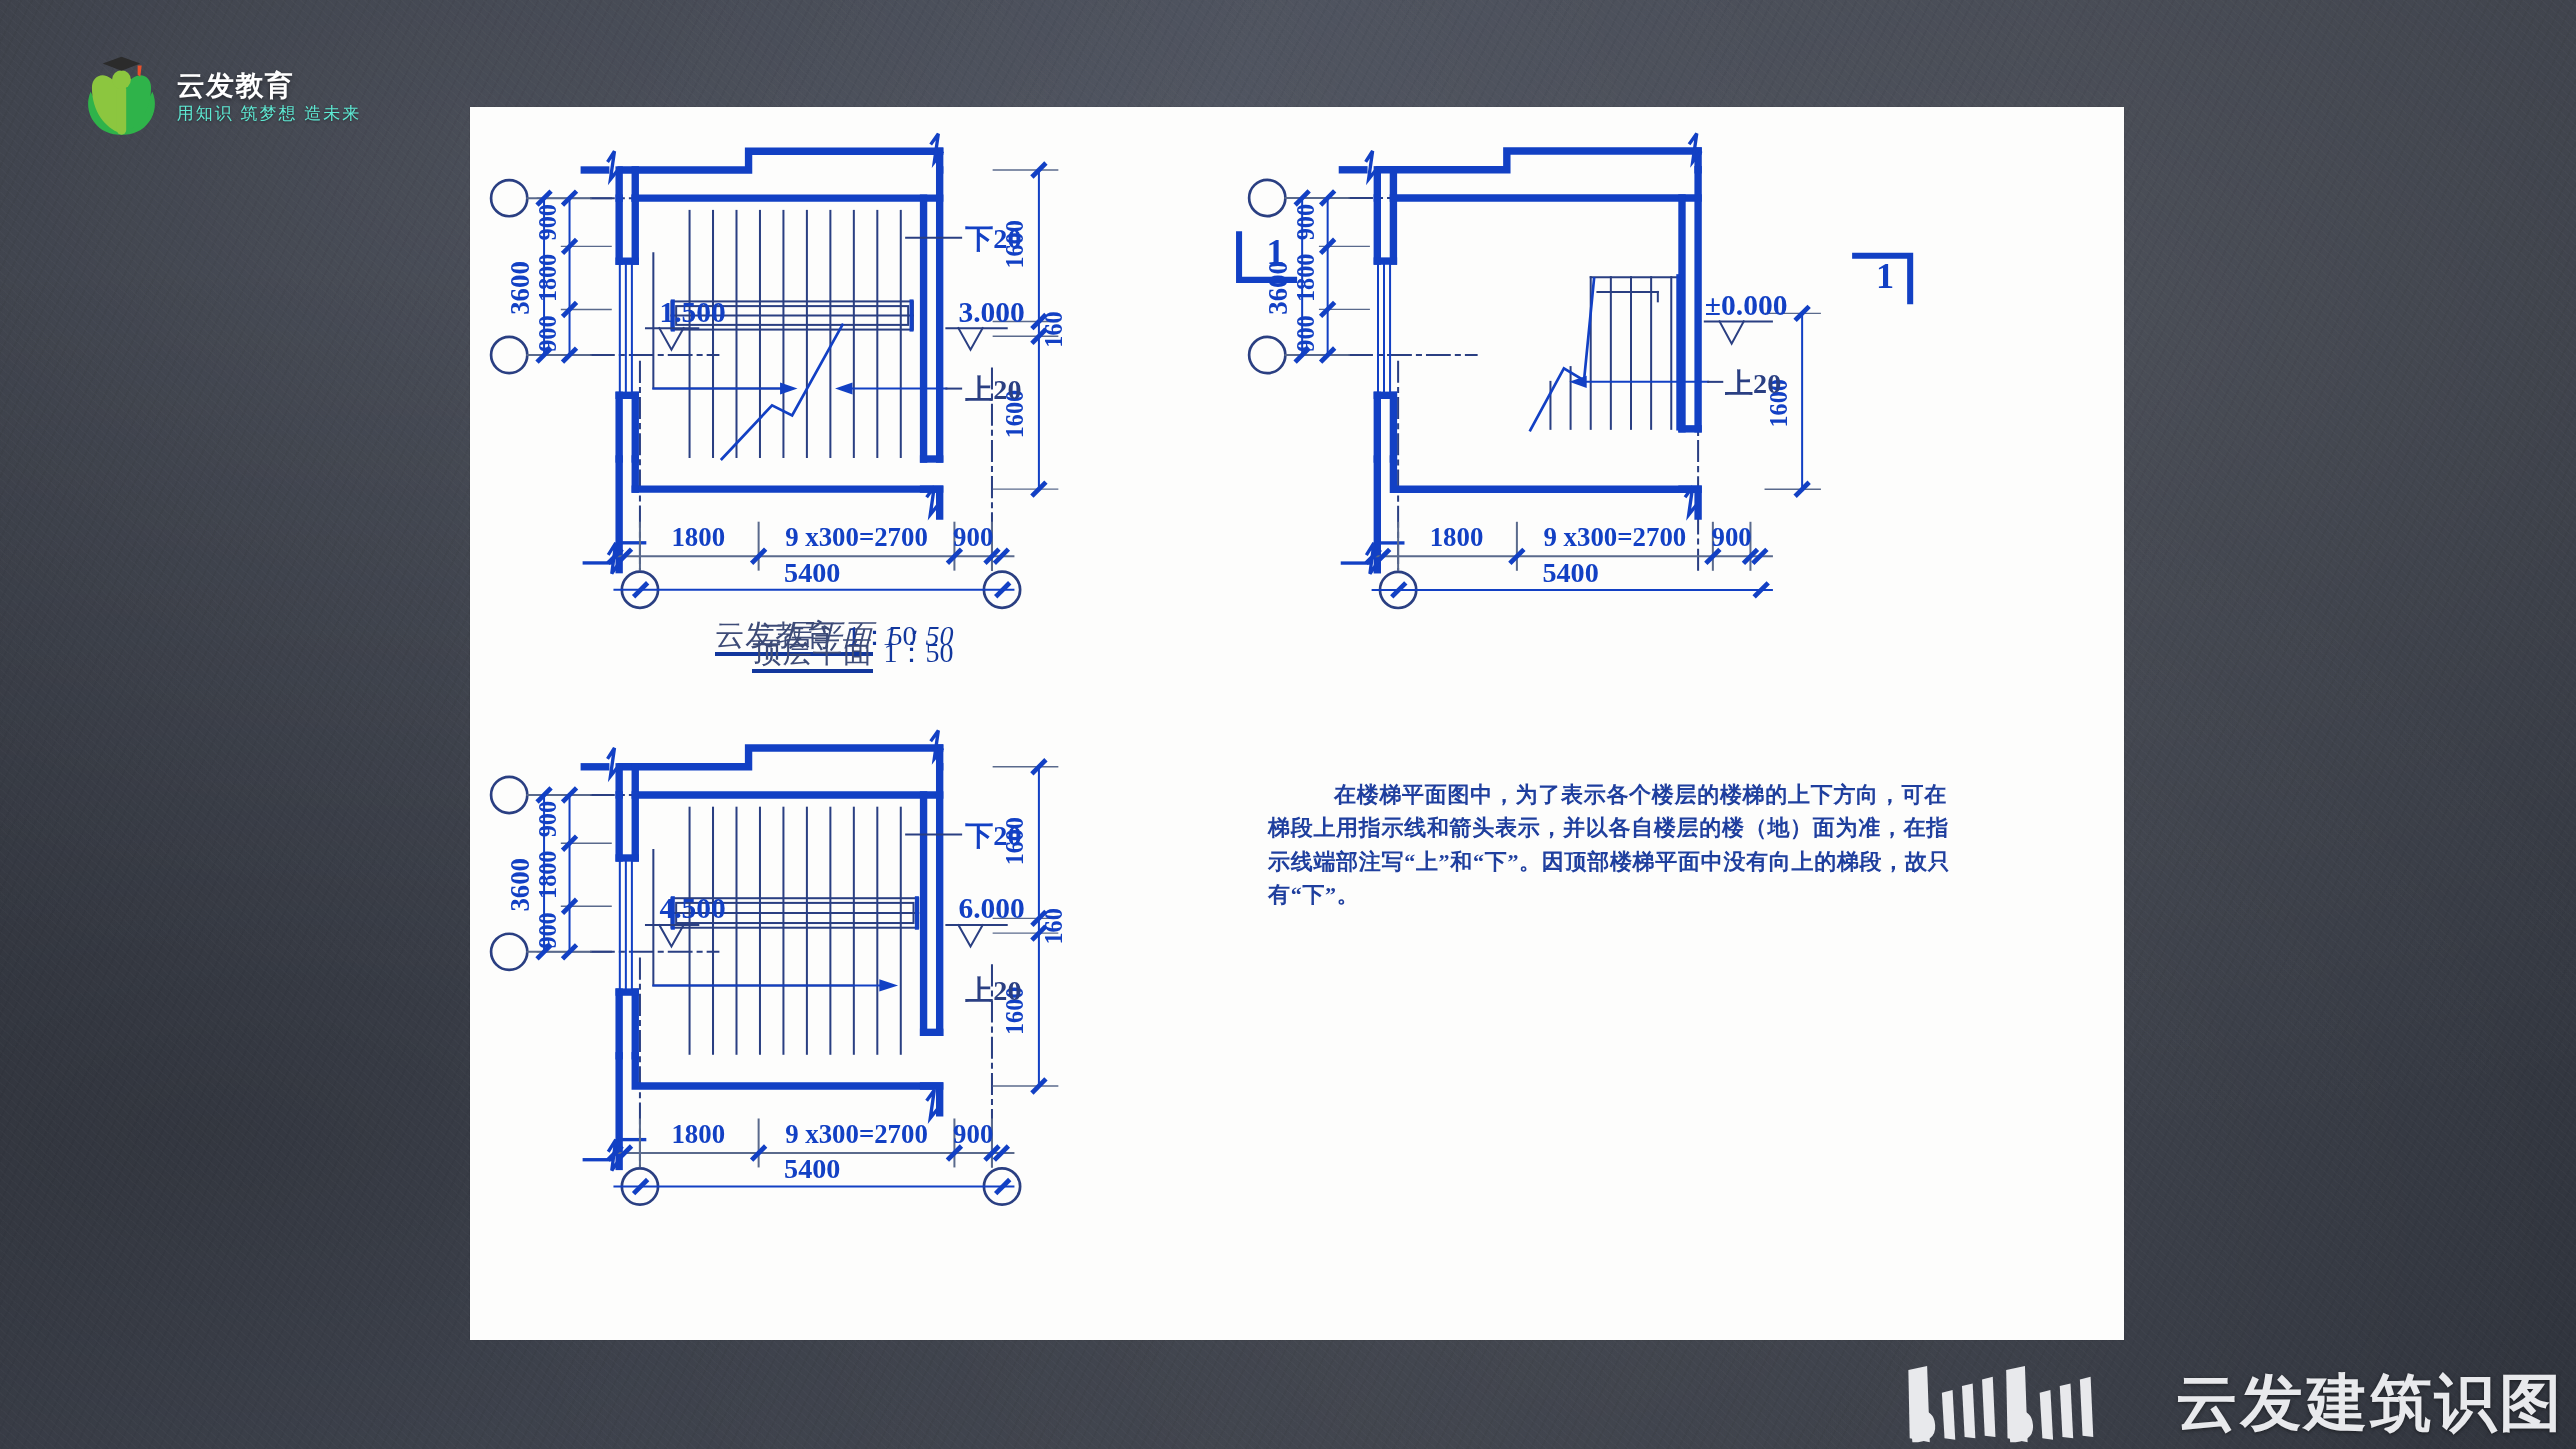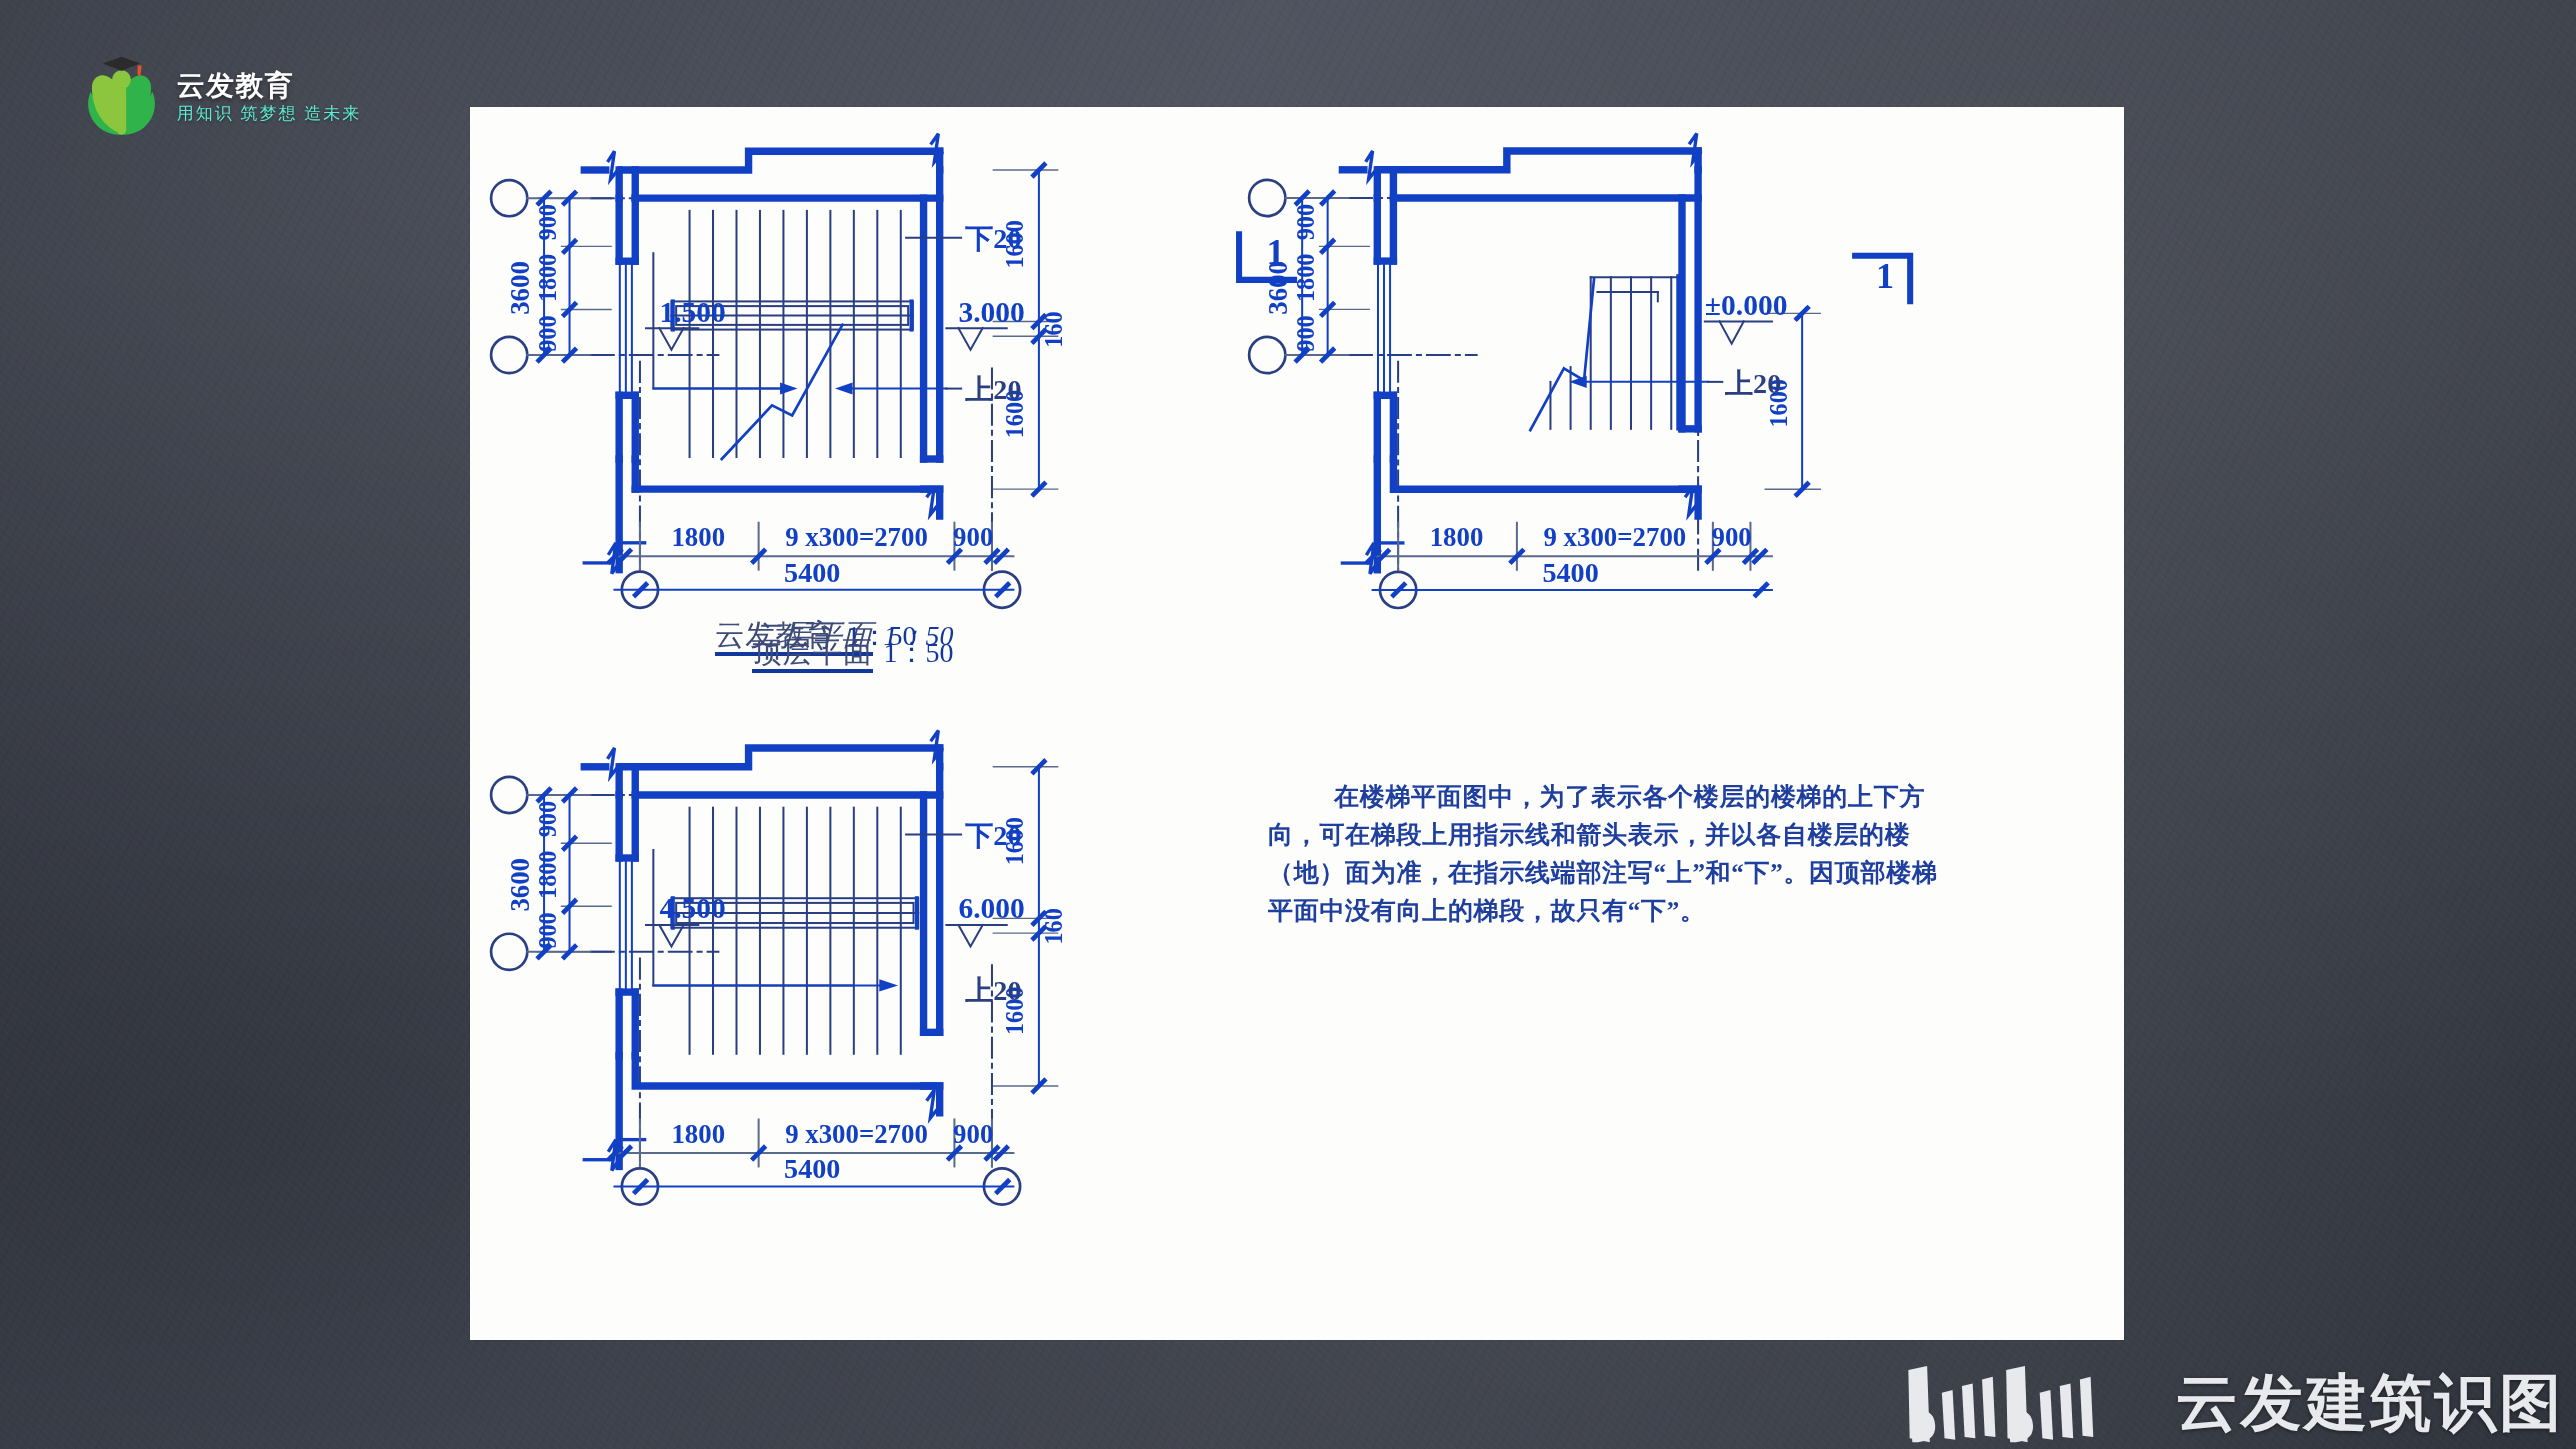--- a/index.html
+++ b/index.html
@@ -71,21 +71,21 @@
   }
   #cap-2f   { left:282px;  top:513px;font-style:italic; }
   #cap-base { left:245px;  top:513px; }
   #cap-top  { left:282px;  top:530px; }
 
   
   .explain{
     position:absolute; left:798px; top:671px; width:691px;
     font-family:"Liberation Serif", serif;
     color:#1f3f9e;
-    font-size:25px; font-weight:bold;
+    font-size:22px; font-weight:bold;
     line-height:1.52; letter-spacing:0.7px;
     text-indent:66px;
     text-shadow:0 0.7px 0 rgba(255,255,255,.4);
   }
 
   
   .watermark{
     position:absolute; right:12px; bottom:5.4px;
     display:flex; align-items:center; gap:5px;
   }

